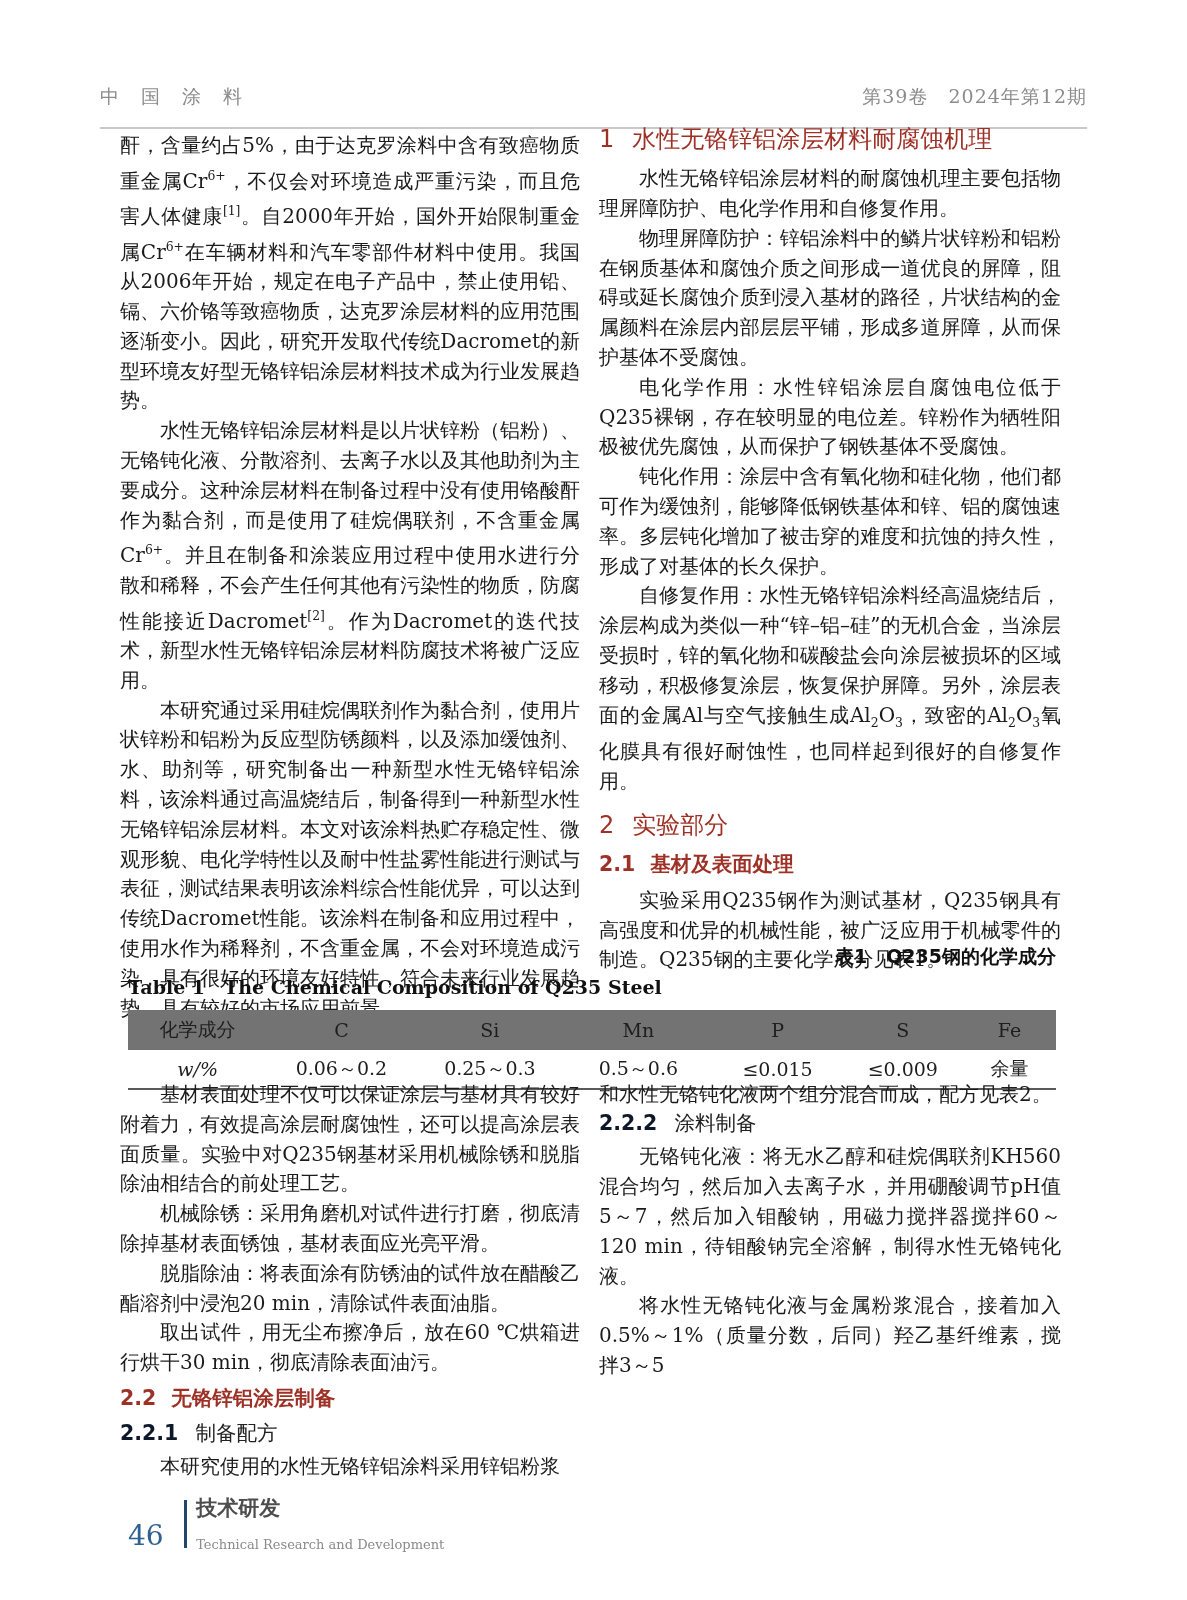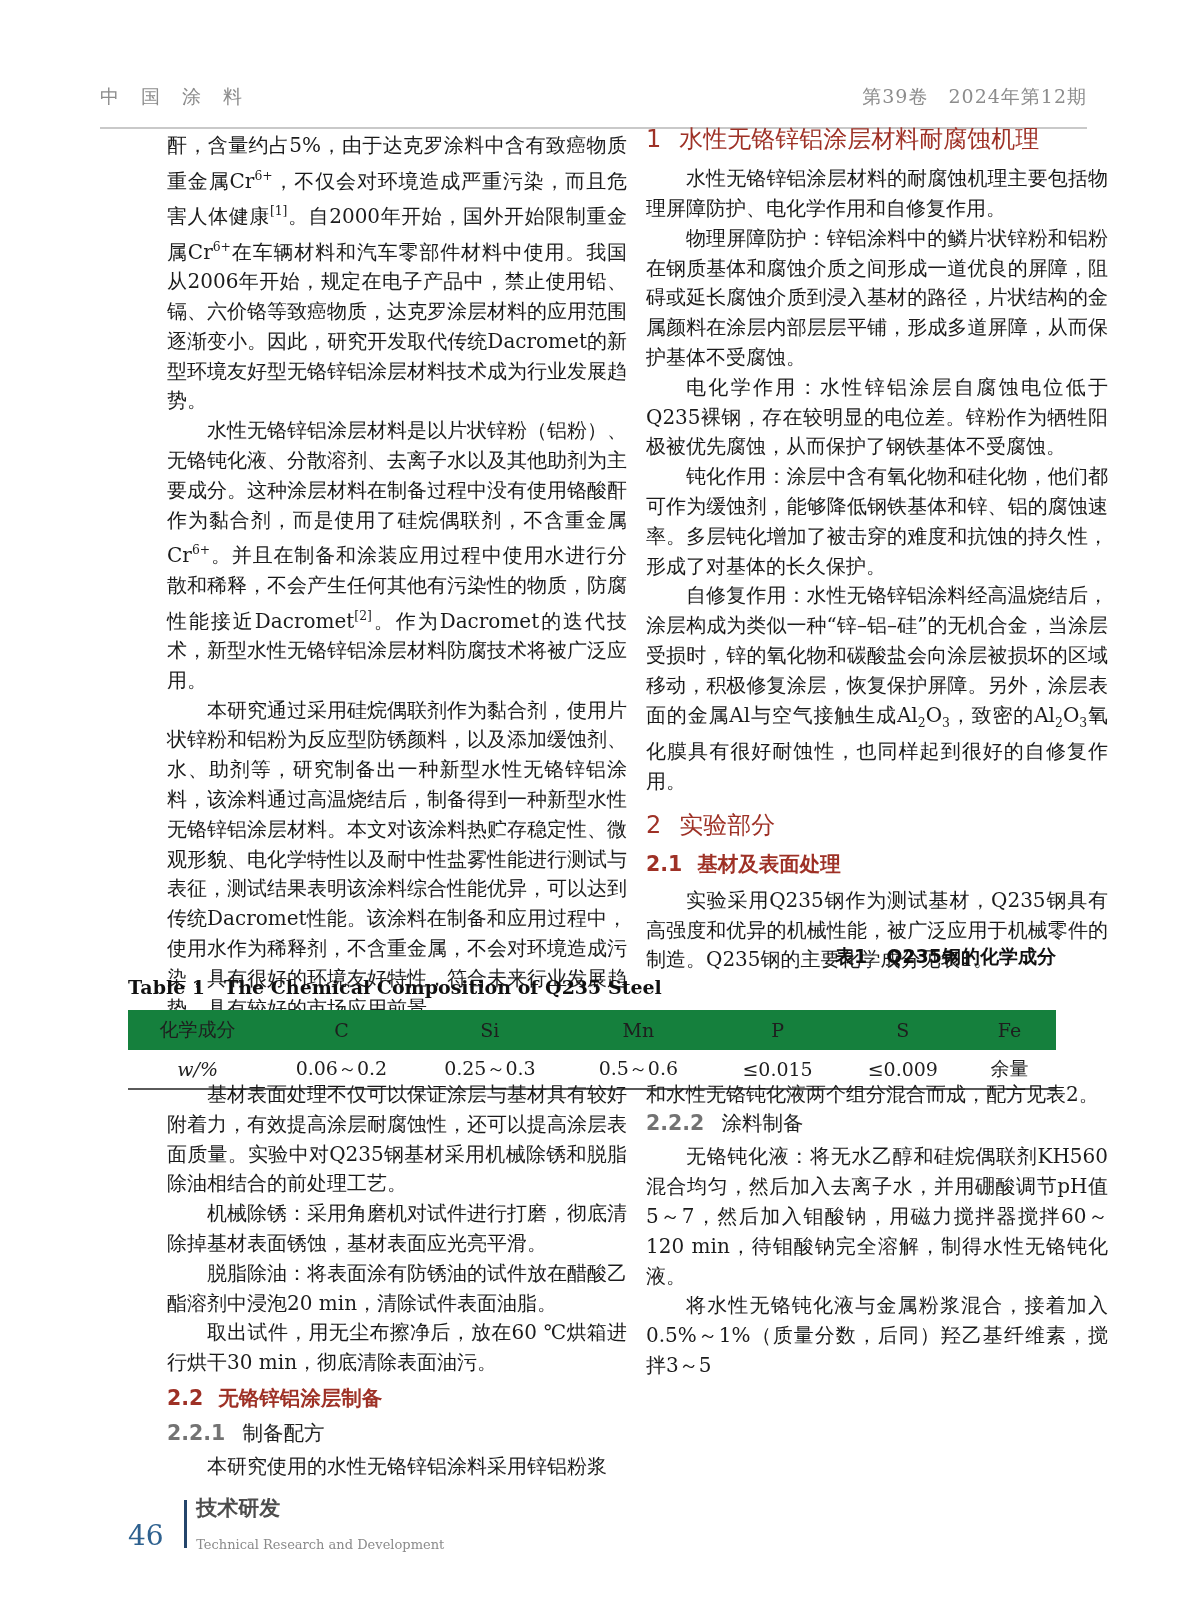--- a/index.html
+++ b/index.html
@@ -13,21 +13,21 @@
   .header {
     position:absolute; left:100px; top:84px; width:987px;
     display:flex; justify-content:space-between; align-items:flex-end;
     padding-bottom:17px; border-bottom:2px solid #c9c9c9;
     color:#8c8c8c; font-size:19px;
   }
   .journal { letter-spacing:8px; }
   .issue { letter-spacing:1px; }
 
   
-  .col { position:absolute; width:460px;margin-left:47px; }
+  .col { position:absolute; width:460px; }
   .col-left-top    { left:120px; top:131px; }
   .col-right-top   { left:599px; top:124px; width:462px; }
   .col-left-bot    { left:120px; top:1080px; }
   .col-right-bot   { left:599px; top:1080px; width:462px; }
 
   .para {
     margin:0; font-size:20px; line-height:29.8px;
     text-align:justify; text-justify:inter-ideograph;
   }
   .indent { text-indent:2em; }
@@ -43,38 +43,38 @@
   .h2 {
     margin:0 0 7px 0; font-family:"DejaVu Sans","Liberation Sans",sans-serif;
     font-weight:bold; font-size:20.5px; color:#9e3126; line-height:1.35;
   }
   .h2 .num { margin-right:15px; }
   .h2.topgap { margin-top:7px; }
   .h3 {
     margin:0 0 5px 0; font-family:"DejaVu Sans","Liberation Sans",sans-serif;
     font-size:20.5px; line-height:1.35;
   }
-  .h3 .num { color:#737373; font-weight:bold; margin-right:17px; }
+  .h3 .num { color:#0f172a; font-weight:bold; margin-right:17px; }
   .h3 .ttl { color:#222222; font-weight:normal; }
 
   
   .tablewrap { position:absolute; left:128px; top:944px; width:928px; }
   .cap-zh {
     text-align:right; font-family:"DejaVu Sans","Liberation Sans",sans-serif;
     font-weight:bold; font-size:19px; margin:0 0 5px 0; color:#111;
   }
   .cap-en {
     text-align:left; font-family:"DejaVu Serif","Liberation Serif",serif;
     font-weight:bold; font-size:19px; margin:0 0 9px 0; color:#111;
   }
   table.t1 { width:100%; border-collapse:collapse; font-size:19px; }
   table.t1 th {
     font-weight:normal; height:38px; text-align:center; color:#1e1e1e;
   }
-  table.t1 thead tr { background:#15803d; }
+  table.t1 thead tr { background:#737373; }
   table.t1 td { height:36px; text-align:center; color:#1e1e1e; }
   table.t1 tbody tr { border-bottom:2.5px solid #5a5a5a; }
   td.wcell { font-style:italic; }
 
   
   .footer {
     position:absolute; left:128px; top:1496px;
     display:flex; align-items:center;
   }
   .page-num {

